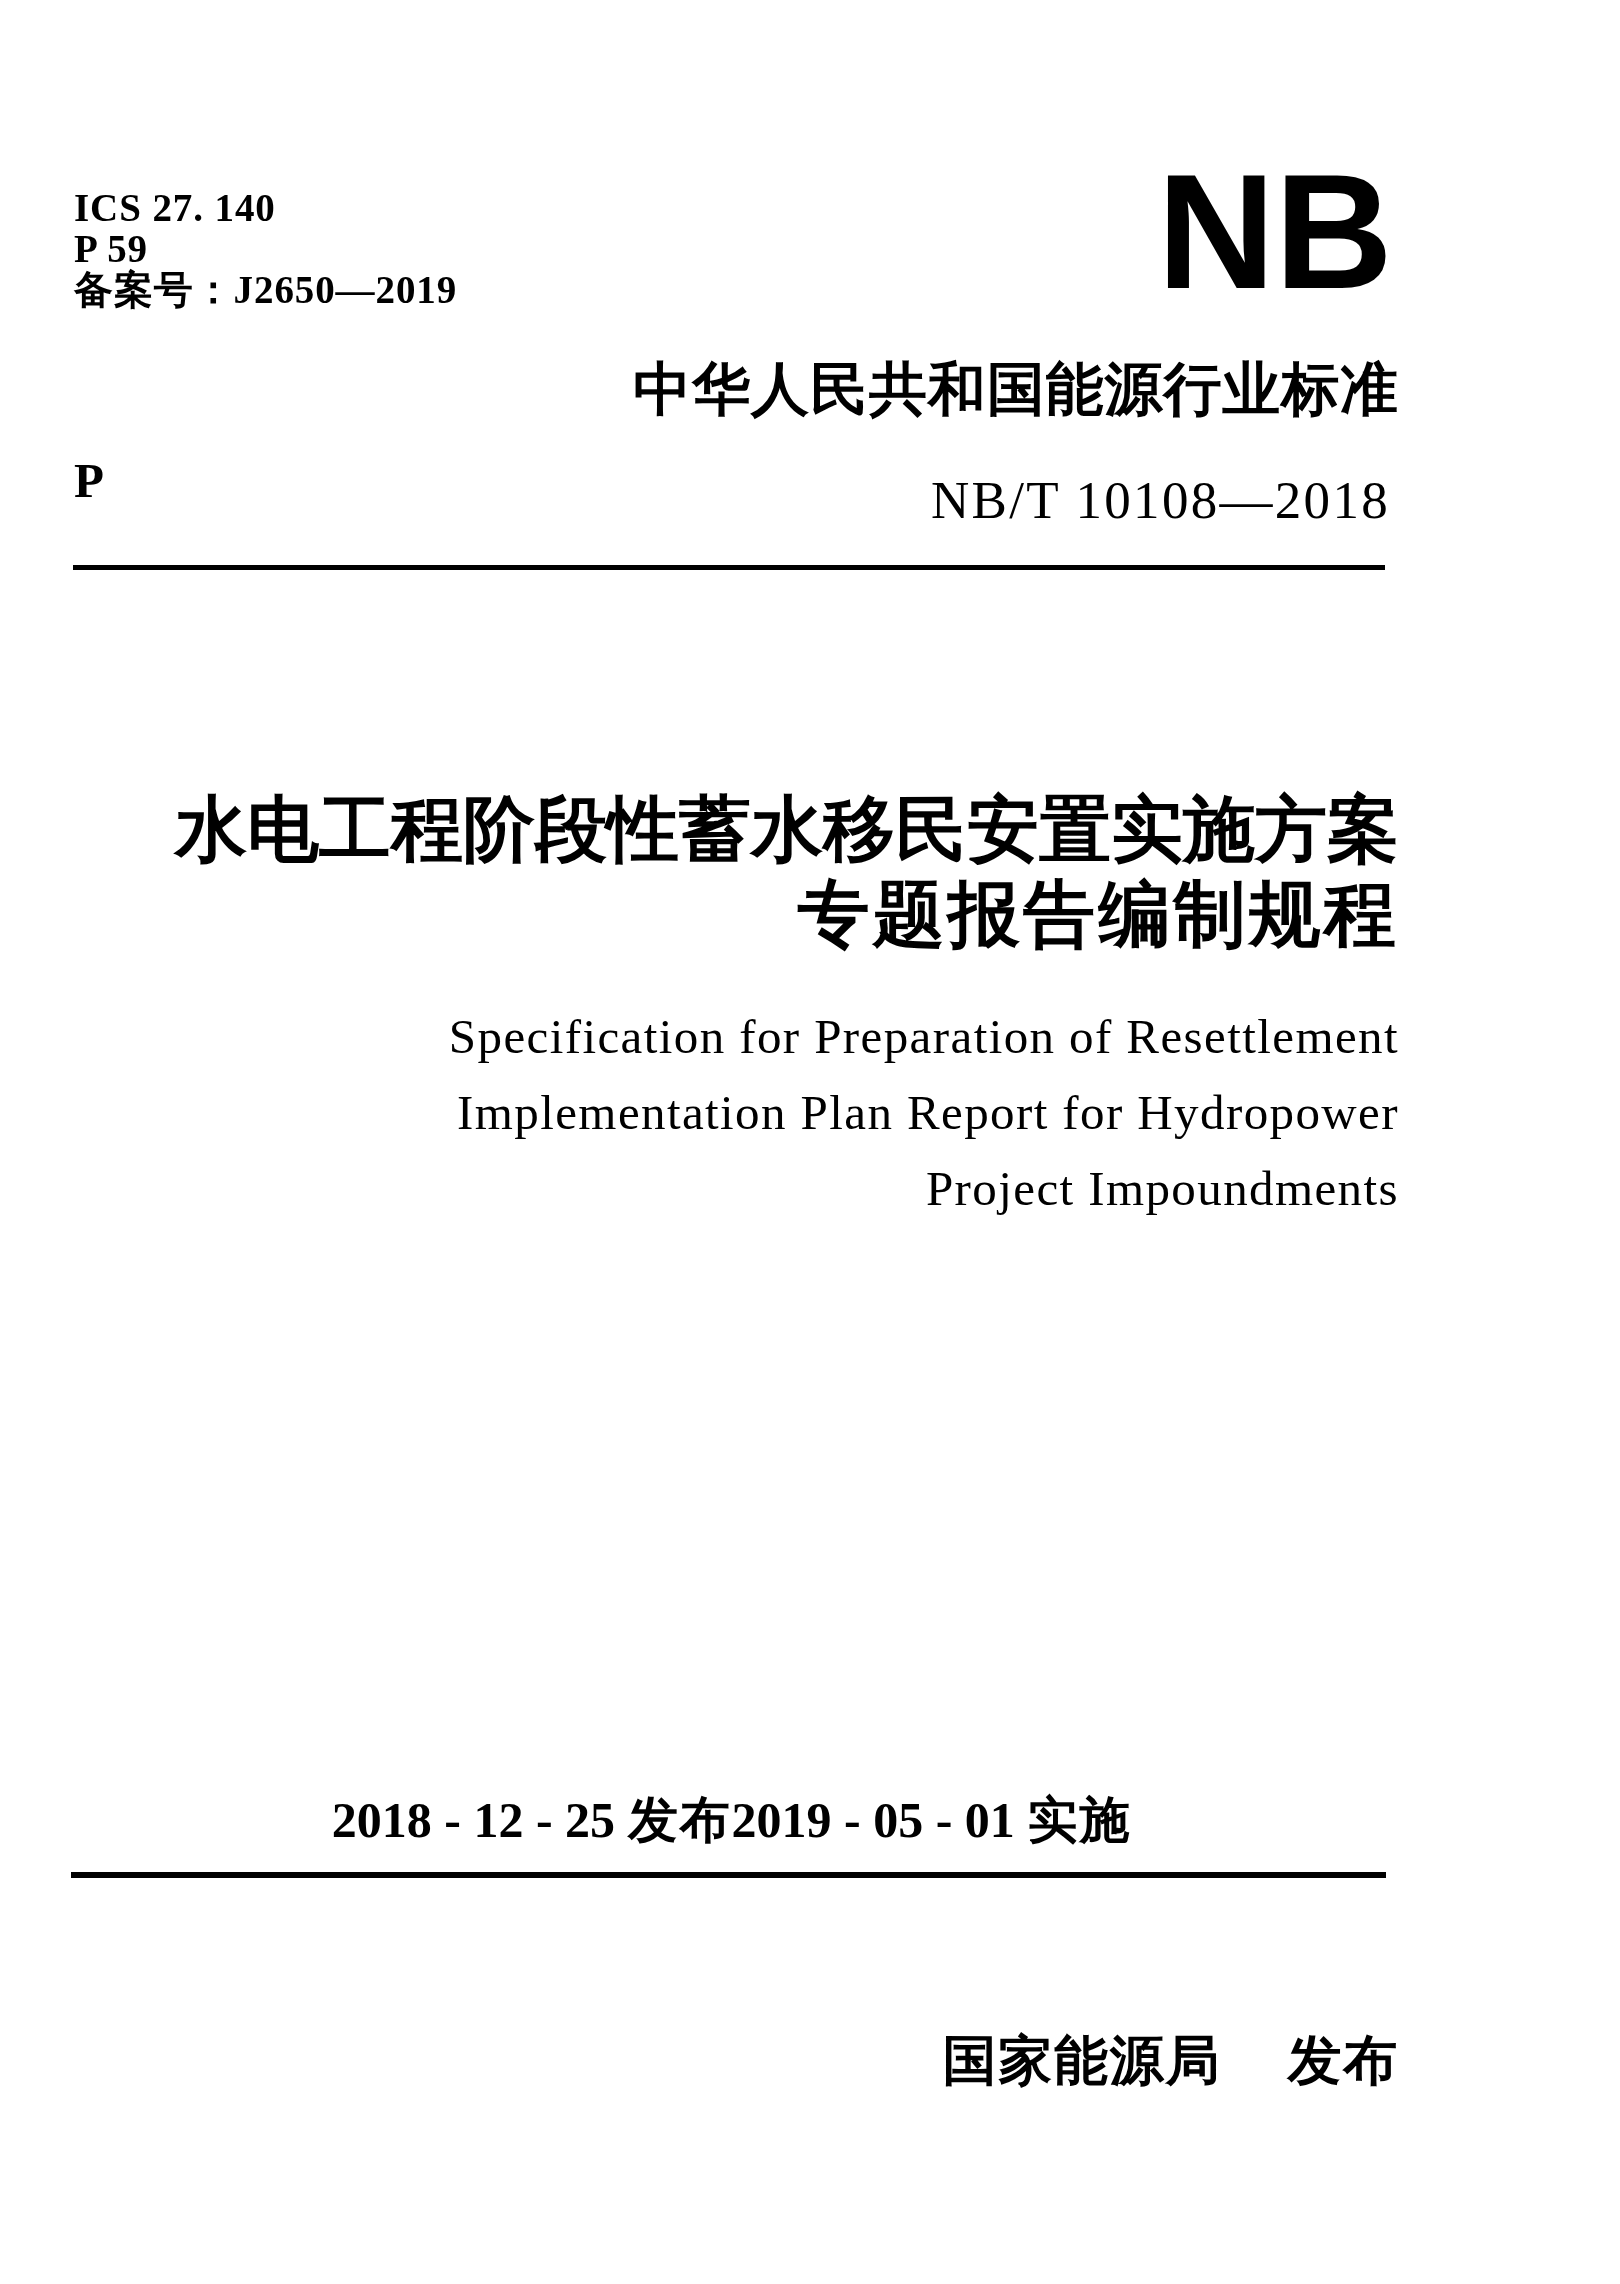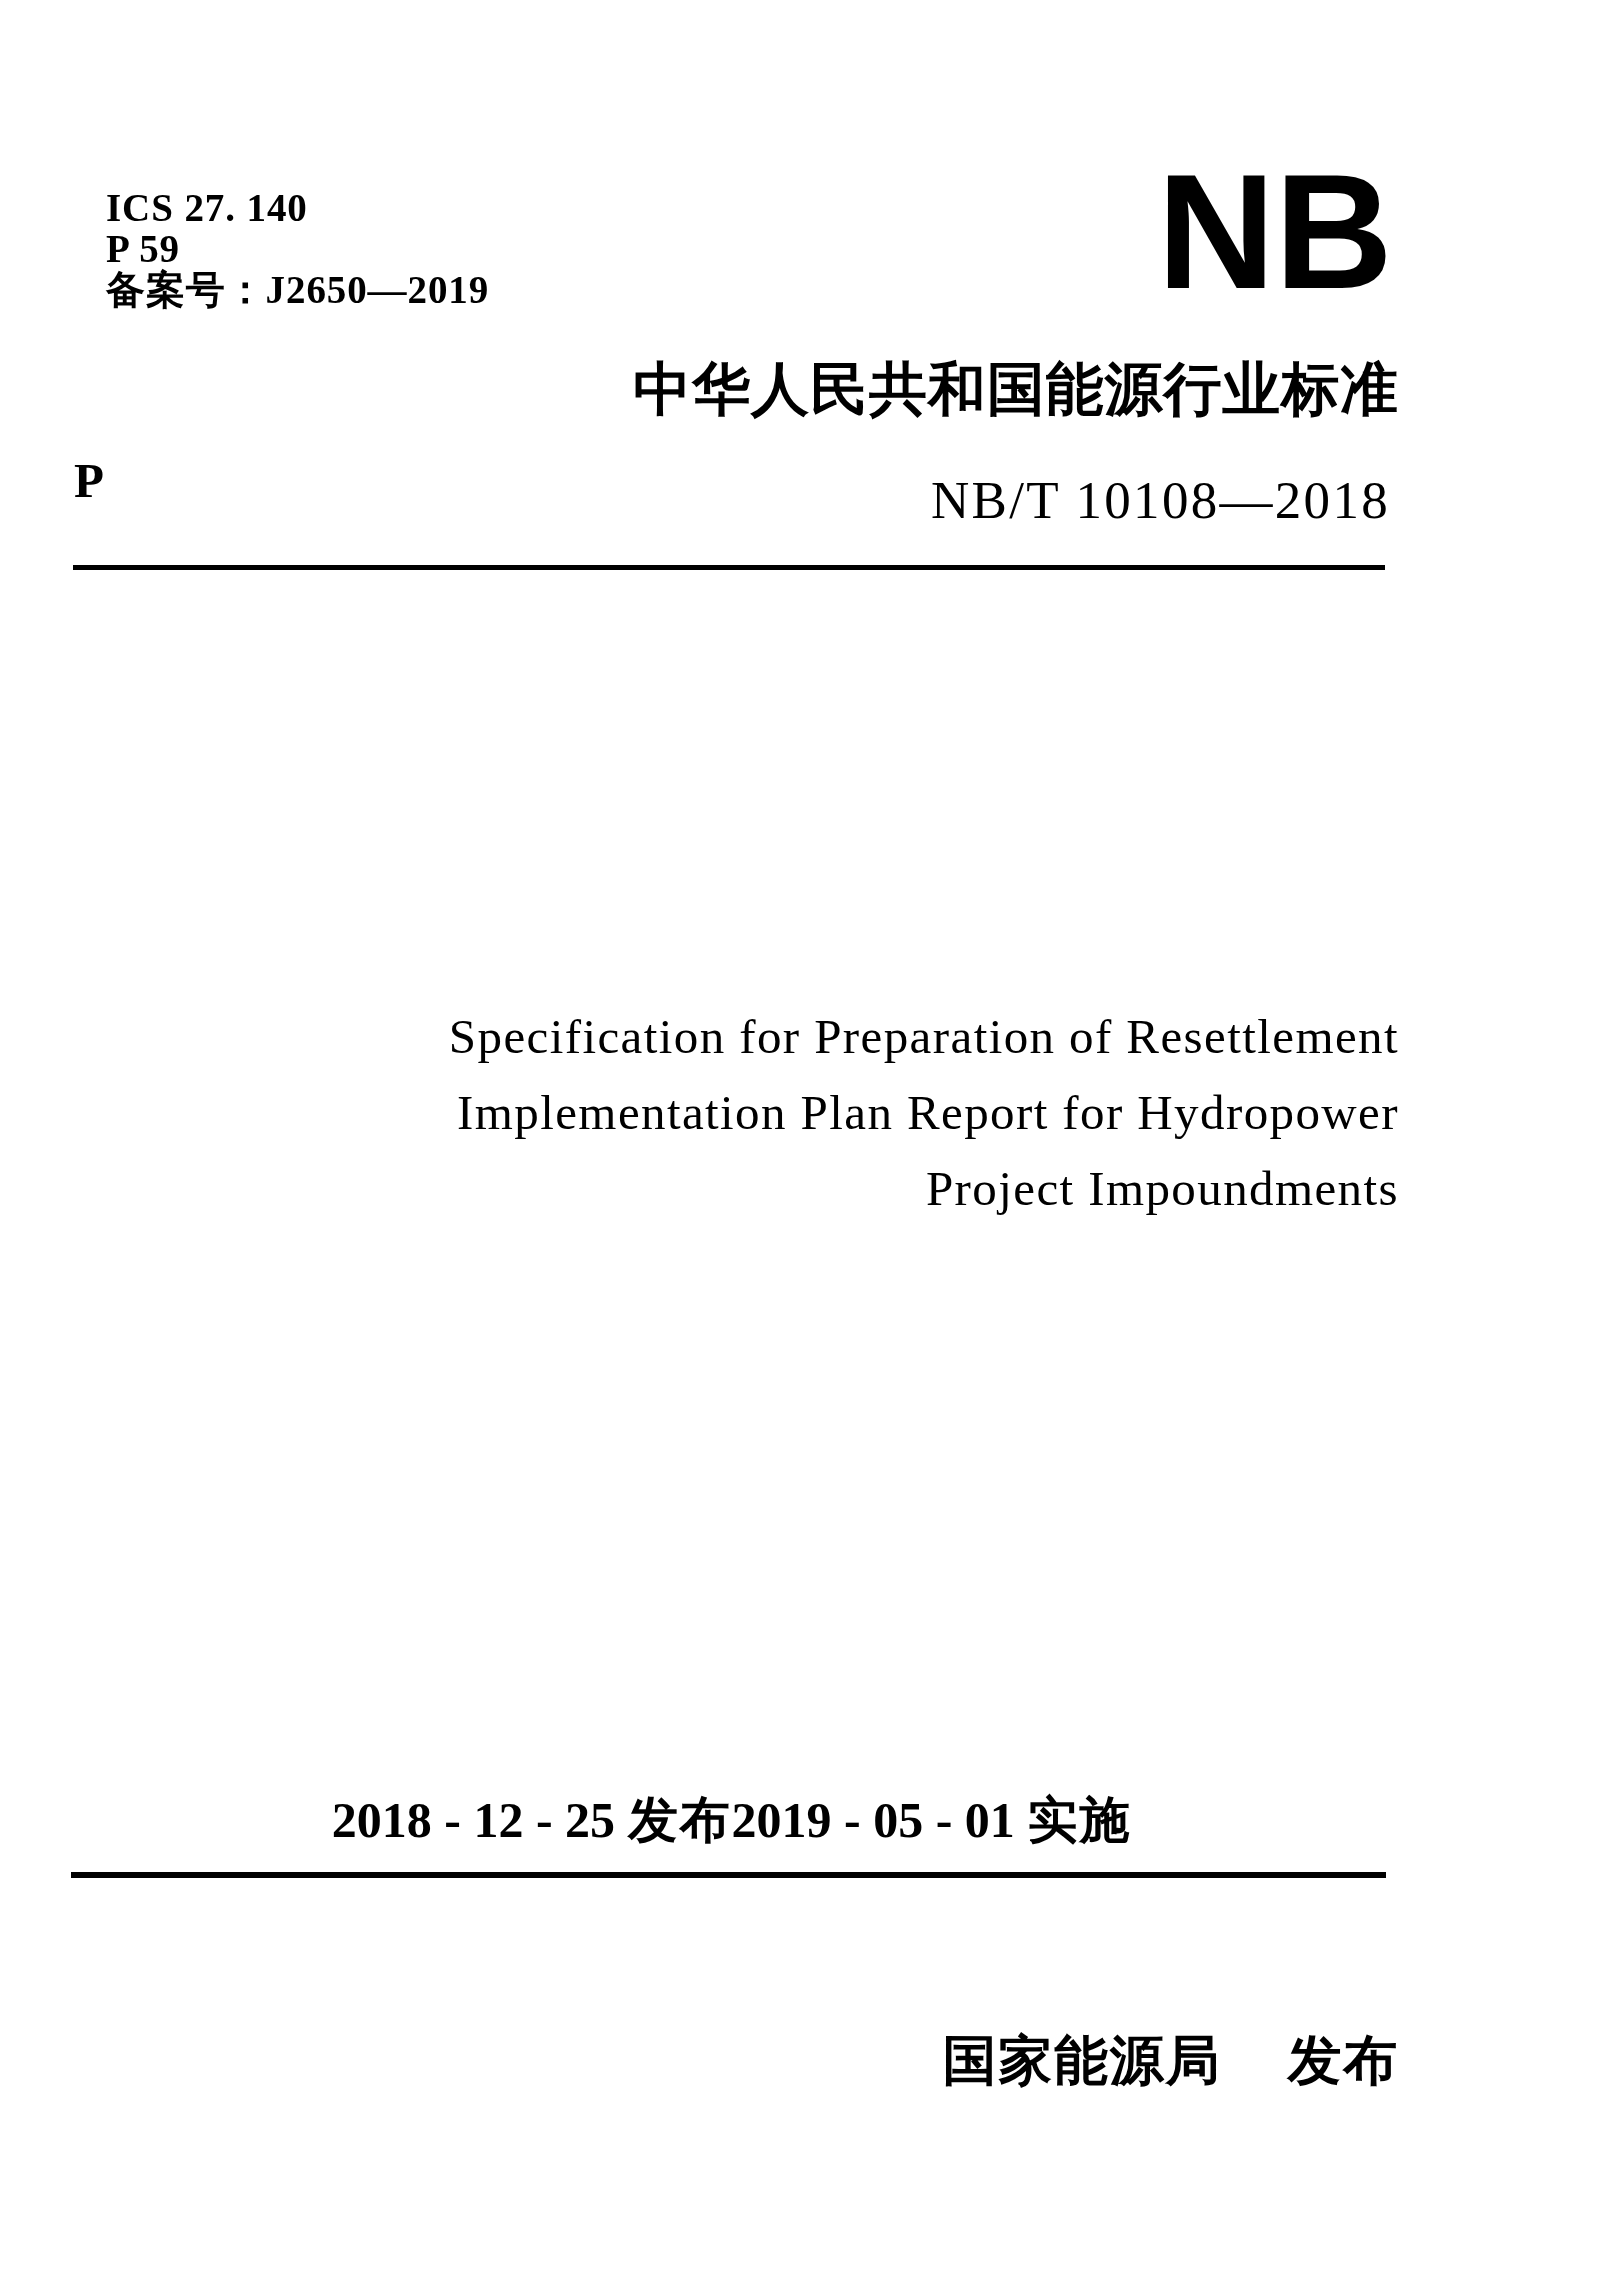--- a/index.html
+++ b/index.html
@@ -16,21 +16,20 @@
 
   
   .ics-block {
     position: absolute;
     left: 74px; top: 187px;
     font-weight: bold;
     font-size: 39px;
     line-height: 41px;
     letter-spacing: 0.9px;
     white-space: nowrap;
-    margin-left: 32px;
   }
 
   
   .nb-logo {
     position: absolute;
     left: 1157px; top: 150px;
     font-family: "Liberation Sans", "DejaVu Sans", sans-serif;
     font-weight: bold;
     font-size: 164px;
     line-height: 164px;
@@ -148,20 +147,24 @@
   <div class="nb-logo">NB</div>
 
   <div class="col-center standard-heading serif">中华人民共和国能源行业标准</div>
 
   <div class="doc-class serif">P</div>
 
   <div class="standard-number serif">NB/T 10108—2018</div>
 
   <div class="rule-top"></div>
 
+  <div class="col-center title-zh serif">
+    <div class="line1">水电工程阶段性蓄水移民安置实施方案</div>
+    <div class="line2">专题报告编制规程</div>
+  </div>
 
   <div class="col-center title-en serif">
     <div>Specification for Preparation of Resettlement</div>
     <div>Implementation Plan Report for Hydropower</div>
     <div>Project Impoundments</div>
   </div>
 
   <div class="dates-row serif">
     <div>
       <span>2018 - 12 - 25</span><span class="date-label">发布</span>

